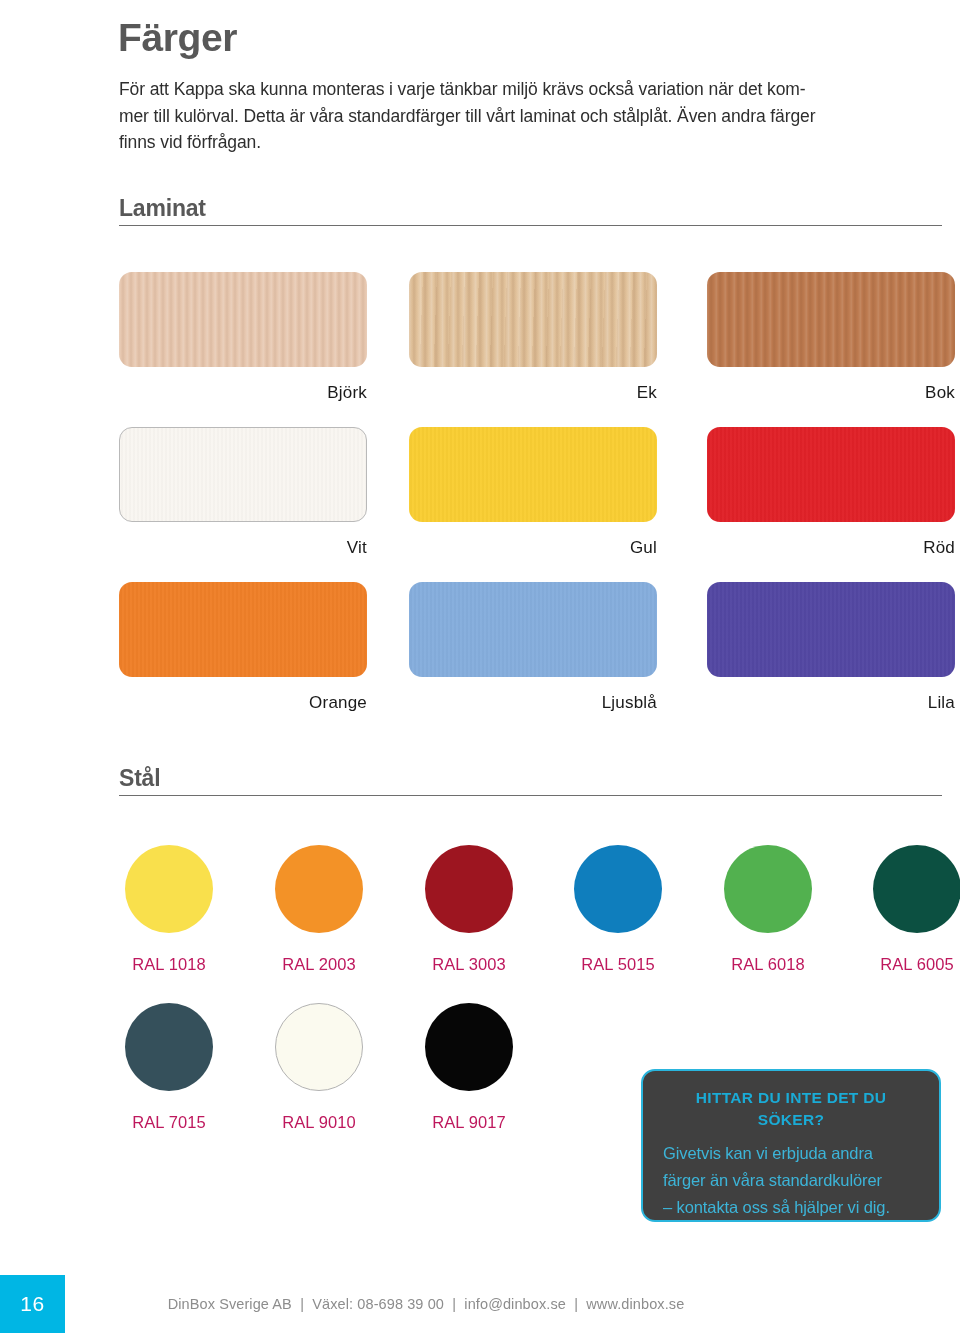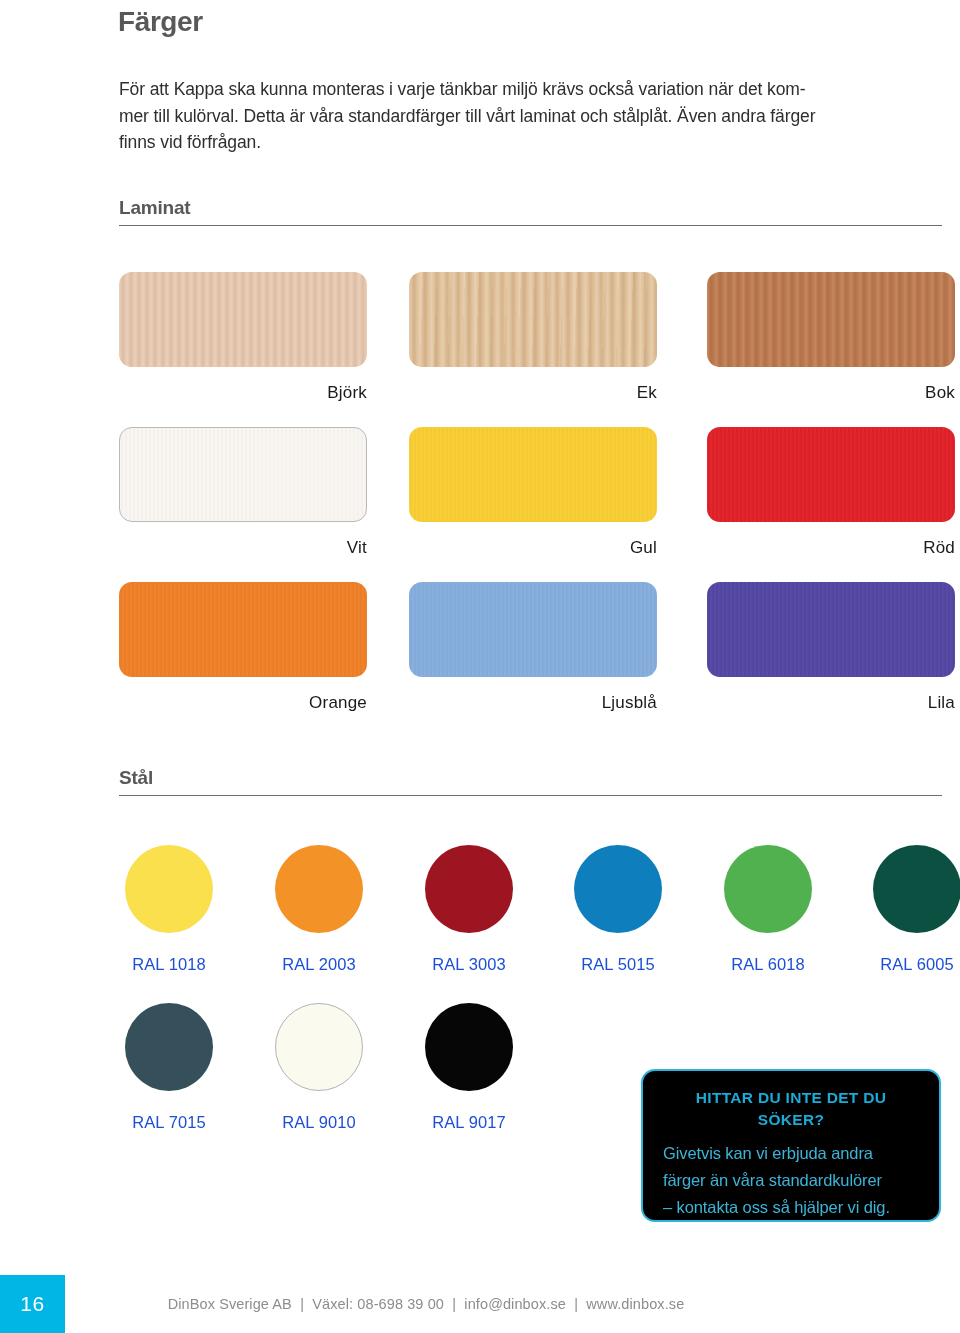--- a/index.html
+++ b/index.html
@@ -13,22 +13,22 @@
     position: relative;
     font-family: "Liberation Sans", sans-serif;
     color: #3b3b3b;
     overflow: hidden;
   }
 
   
   .page-title {
     position: absolute;
     left: 118px;
-    top: 2px;
-    font-size: 28px;
+    top: 18px;
+    font-size: 39px;
     font-weight: bold;
     letter-spacing: -0.4px;
     color: #585858;
     line-height: 40px;
   }
 
   
   .intro {
     position: absolute;
     left: 119px;
@@ -41,21 +41,21 @@
   }
   .intro .ln { display: block; white-space: pre; }
 
   
   .section-head {
     position: absolute;
     left: 119px;
     width: 823px;
   }
   .section-head .sh-label {
-    font-size: 19px;
+    font-size: 23px;
     font-weight: bold;
     color: #585858;
     letter-spacing: -0.2px;
     line-height: 24px;
   }
   .section-head .sh-rule {
     margin-top: 5px;
     border-bottom: 1.6px solid #6e6e6e;
     width: 100%;
   }
@@ -155,36 +155,36 @@
     width: 88px;
     height: 88px;
     border-radius: 50%;
     margin: 0 auto;
     box-sizing: border-box;
   }
   .circle.bordered { border: 1.3px solid #b2b2b2; }
   .steel-label {
     margin-top: 22px;
     font-size: 16.5px;
-    color: #1d4ed8;
+    color: #be185d;
     letter-spacing: 0.1px;
     white-space: nowrap;
   }
 
   
   .callout {
     position: absolute;
     left: 641px;
     top: 1069px;
     width: 300px;
     height: 153px;
     box-sizing: border-box;
     border: 2.6px solid #2ab5dd;
     border-radius: 14px;
-    background: #000000;
+    background: #404040;
     padding: 16px 20px 0 20px;
   }
   .callout-title {
     font-size: 15.5px;
     font-weight: bold;
     color: #1aabd6;
     letter-spacing: 0.3px;
     line-height: 22px;
     text-align: center;
   }

